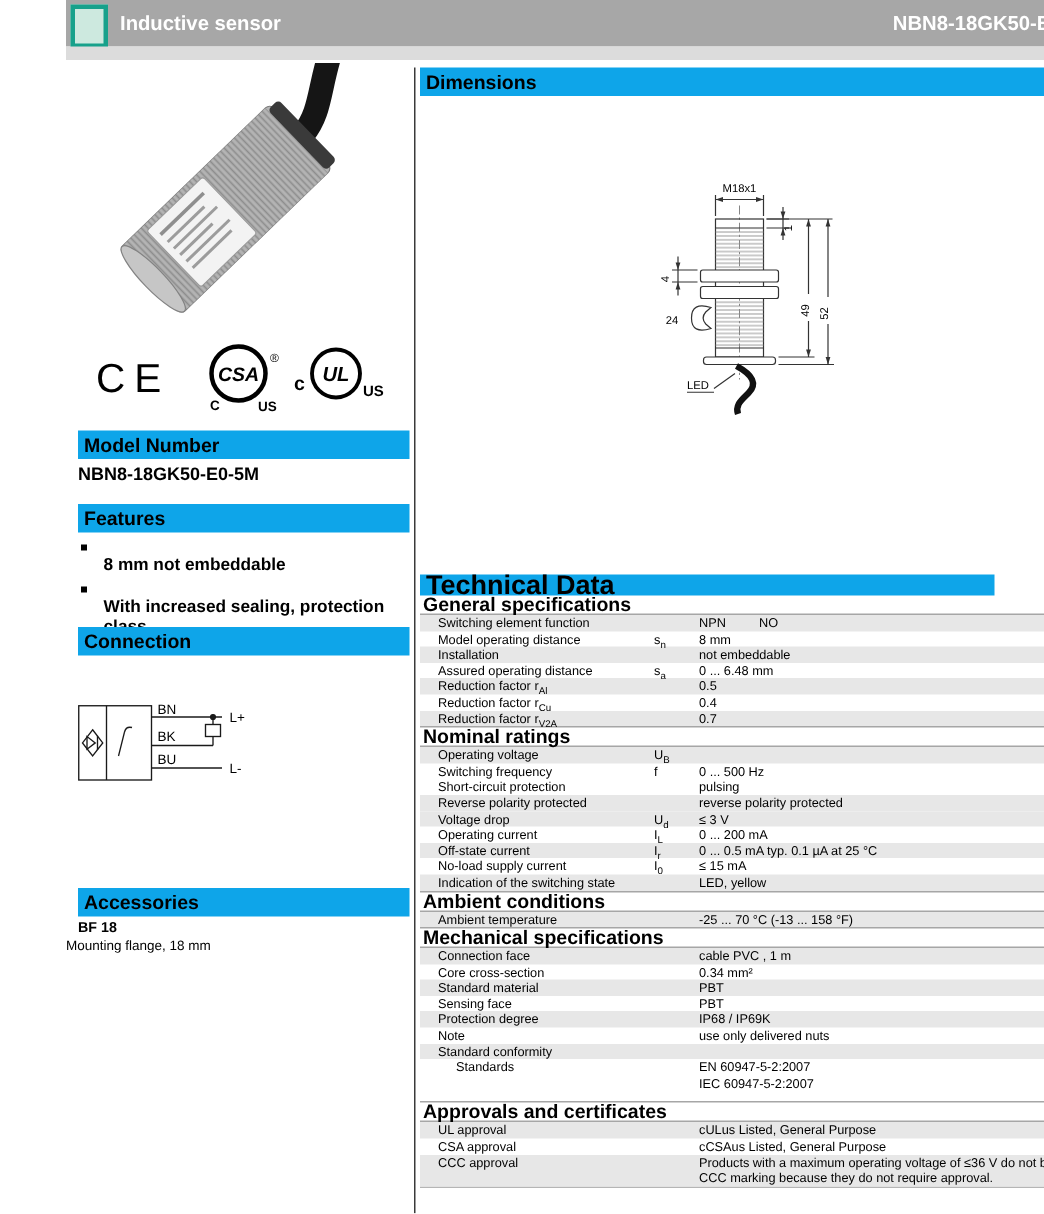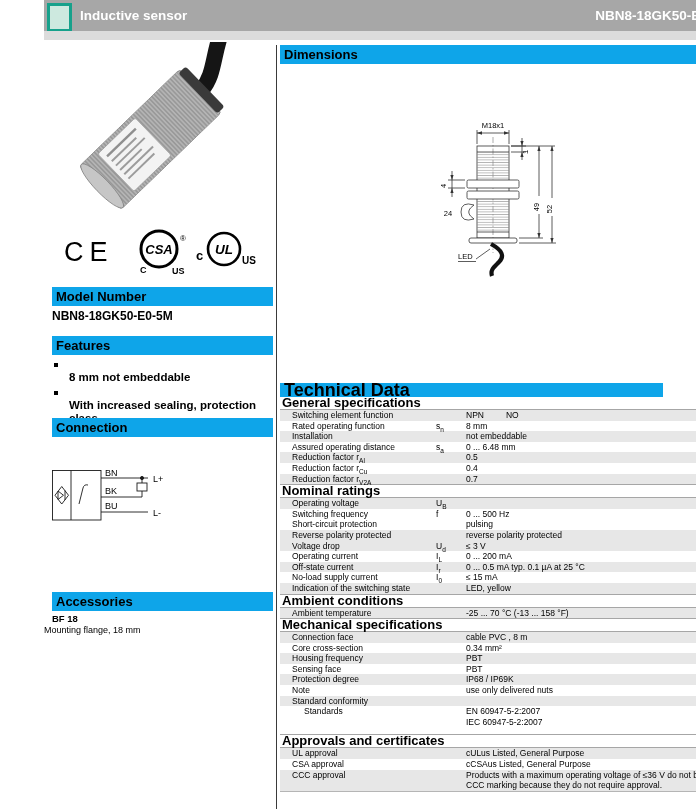--- a/index.html
+++ b/index.html
@@ -234,21 +234,21 @@
 
   <div class="secbar bar-technical">Technical Data</div>
   <div class="tech-table">
       <div class="tsec-head first">General specifications</div>
       <div class="trow alt">
         <div class="c-label"><span>Switching element function</span></div>
         <div class="c-sym"></div>
         <div class="c-val"><span>NPN</span><span class="v2">NO</span></div>
       </div>
       <div class="trow">
-        <div class="c-label"><span>Rated operating function</span></div>
+        <div class="c-label"><span>Model operating distance</span></div>
         <div class="c-sym"><span>s</span><sub>n</sub></div>
         <div class="c-val"><span>8 mm</span></div>
       </div>
       <div class="trow alt">
         <div class="c-label"><span>Installation</span></div>
         <div class="c-sym"></div>
         <div class="c-val"><span>not embeddable</span></div>
       </div>
       <div class="trow">
         <div class="c-label"><span>Assured operating distance</span></div>
@@ -318,29 +318,29 @@
       <div class="tsec-head">Ambient conditions</div>
       <div class="trow alt">
         <div class="c-label"><span>Ambient temperature</span></div>
         <div class="c-sym"></div>
         <div class="c-val"><span>-25 ... 70 °C (-13 ... 158 °F)</span></div>
       </div>
       <div class="tsec-head">Mechanical specifications</div>
       <div class="trow alt">
         <div class="c-label"><span>Connection face</span></div>
         <div class="c-sym"></div>
-        <div class="c-val"><span>cable PVC , 8 m</span></div>
+        <div class="c-val"><span>cable PVC , 1 m</span></div>
       </div>
       <div class="trow">
         <div class="c-label"><span>Core cross-section</span></div>
         <div class="c-sym"></div>
         <div class="c-val"><span>0.34 mm²</span></div>
       </div>
       <div class="trow alt">
-        <div class="c-label"><span>Housing frequency</span></div>
+        <div class="c-label"><span>Standard material</span></div>
         <div class="c-sym"></div>
         <div class="c-val"><span>PBT</span></div>
       </div>
       <div class="trow">
         <div class="c-label"><span>Sensing face</span></div>
         <div class="c-sym"></div>
         <div class="c-val"><span>PBT</span></div>
       </div>
       <div class="trow alt">
         <div class="c-label"><span>Protection degree</span></div>

